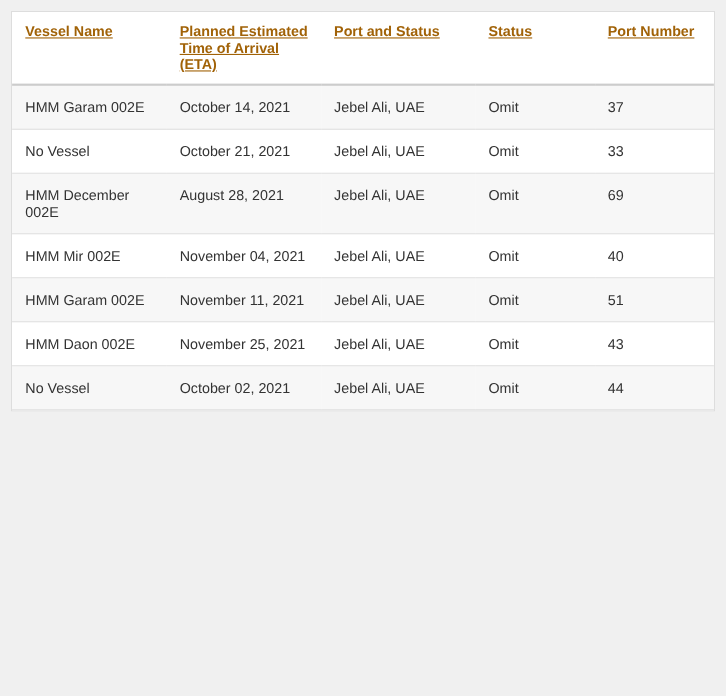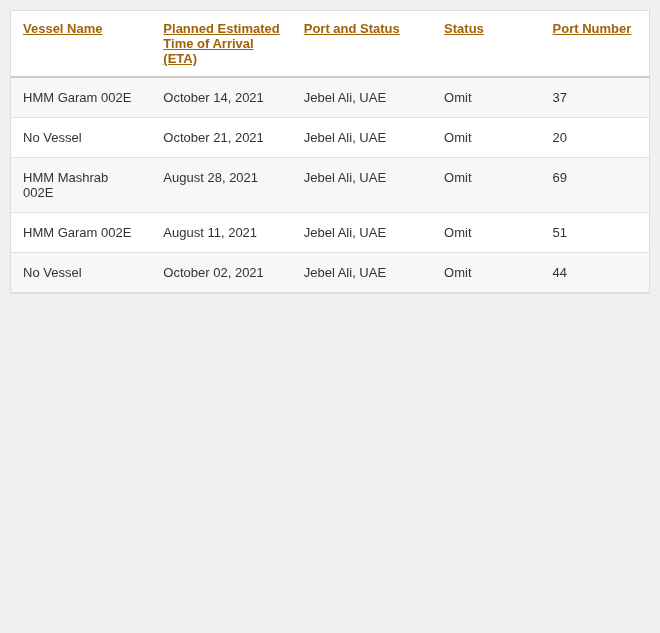--- a/index.html
+++ b/index.html
@@ -79,35 +79,49 @@
           <td class="col-eta">October 14, 2021</td>
           <td class="col-port">Jebel Ali, UAE</td>
           <td class="col-status">Omit</td>
           <td class="col-week">37</td>
         </tr>
         <tr>
           <td class="col-vessel">No Vessel</td>
           <td class="col-eta">October 21, 2021</td>
           <td class="col-port">Jebel Ali, UAE</td>
           <td class="col-status">Omit</td>
-          <td class="col-week">20</td>
+          <td class="col-week">33</td>
         </tr>
         <tr>
-          <td class="col-vessel">HMM Mashrab 002E</td>
+          <td class="col-vessel">HMM December 002E</td>
           <td class="col-eta">August 28, 2021</td>
           <td class="col-port">Jebel Ali, UAE</td>
           <td class="col-status">Omit</td>
           <td class="col-week">69</td>
         </tr>
         <tr>
+          <td class="col-vessel">HMM Mir 002E</td>
+          <td class="col-eta">November 04, 2021</td>
+          <td class="col-port">Jebel Ali, UAE</td>
+          <td class="col-status">Omit</td>
+          <td class="col-week">40</td>
+        </tr>
+        <tr>
           <td class="col-vessel">HMM Garam 002E</td>
-          <td class="col-eta">August 11, 2021</td>
+          <td class="col-eta">November 11, 2021</td>
           <td class="col-port">Jebel Ali, UAE</td>
           <td class="col-status">Omit</td>
           <td class="col-week">51</td>
+        </tr>
+        <tr>
+          <td class="col-vessel">HMM Daon 002E</td>
+          <td class="col-eta">November 25, 2021</td>
+          <td class="col-port">Jebel Ali, UAE</td>
+          <td class="col-status">Omit</td>
+          <td class="col-week">43</td>
         </tr>
         <tr>
           <td class="col-vessel">No Vessel</td>
           <td class="col-eta">October 02, 2021</td>
           <td class="col-port">Jebel Ali, UAE</td>
           <td class="col-status">Omit</td>
           <td class="col-week">44</td>
         </tr>
       </tbody>
   </table>

